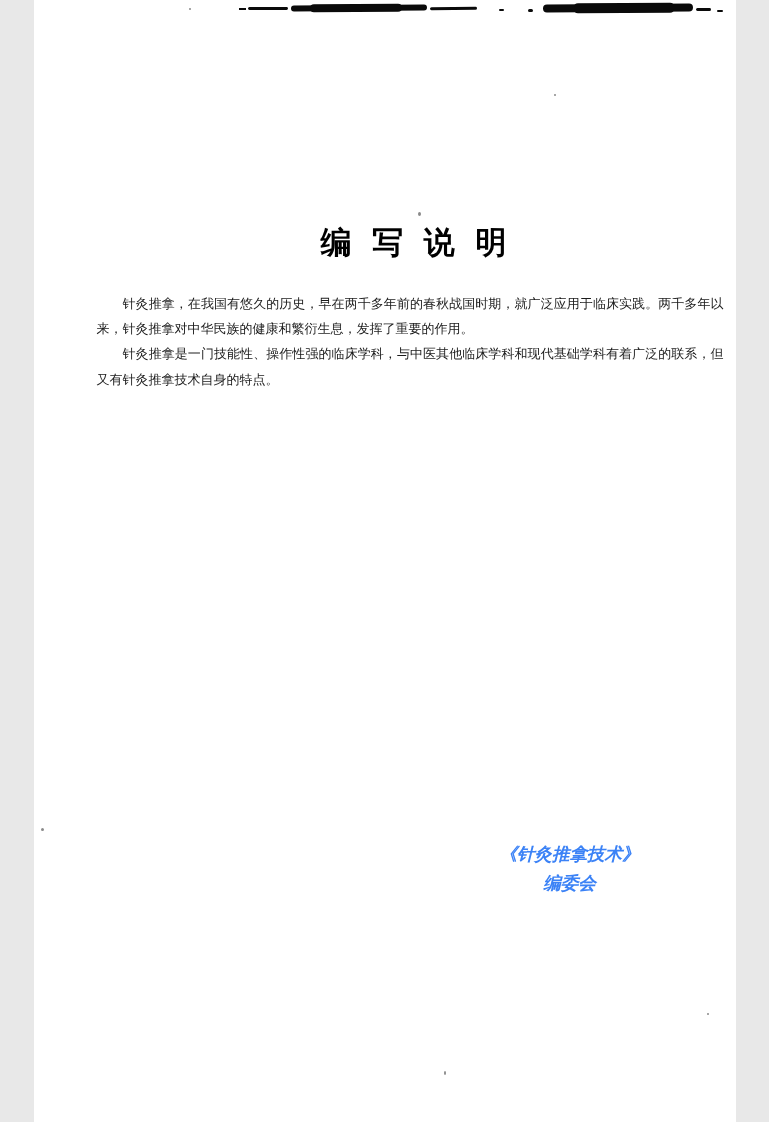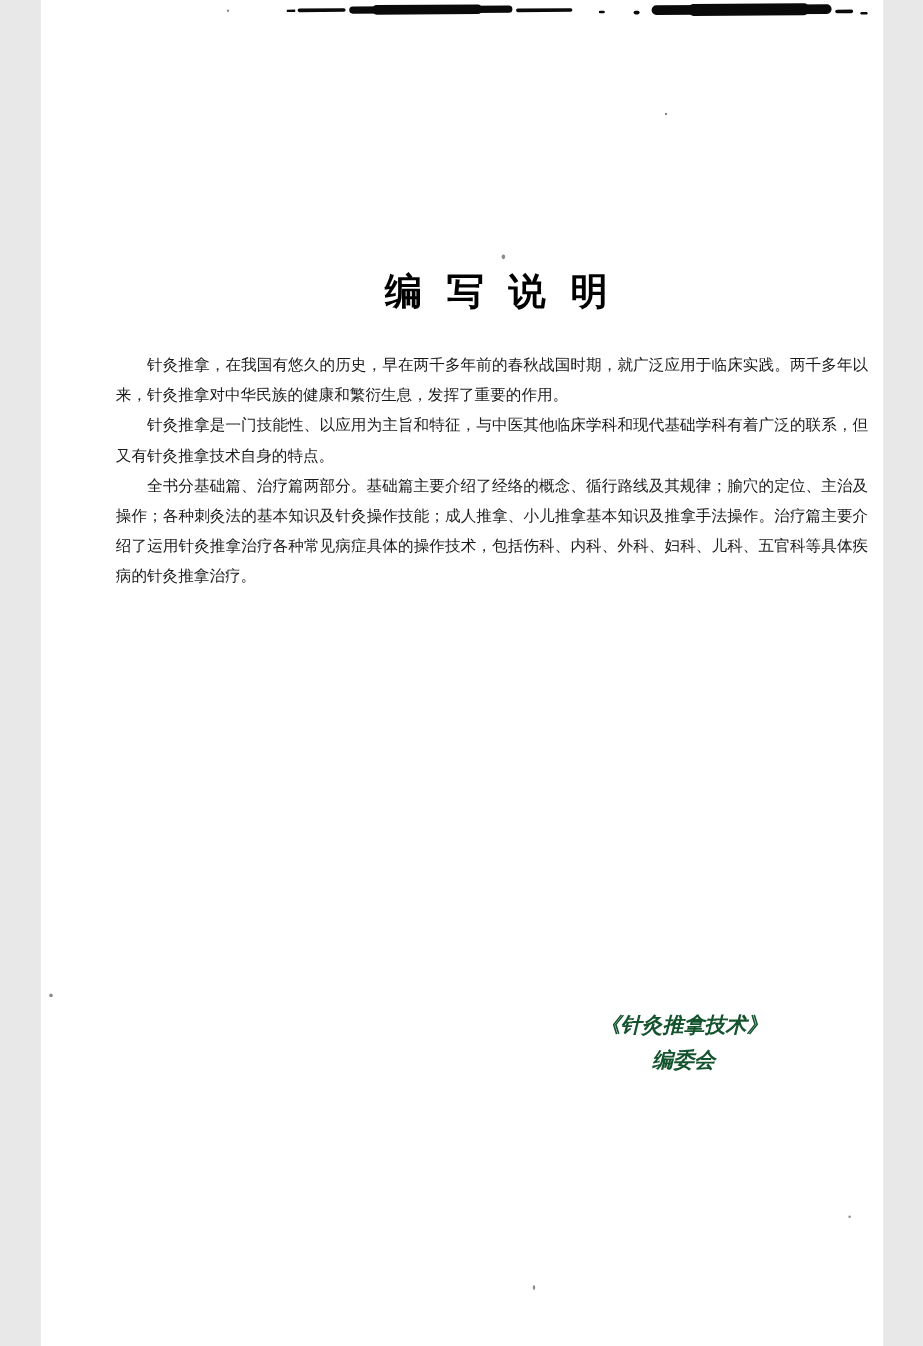--- a/index.html
+++ b/index.html
@@ -63,21 +63,21 @@
   
   .signature {
     position: absolute;
     top: 840px;
     right: 96px;
     text-align: center;
     font-style: italic;
     font-weight: bold;
     font-size: 17.5px;
     line-height: 29px;
-    color: #14532d;
+    color: #3b82f6;
   }
 </style>
 </head>
 <body>
 
 <div class="page">
 
   <div>
     <div class="ink tilt" style="left:205px; top:8px;  width:7px;   height:2px;"></div>
     <div class="ink r2 tilt" style="left:214px; top:7px;  width:40px;  height:3px;"></div>
@@ -96,22 +96,21 @@
   <div class="speck" style="left:384px; top:212px; width:3px; height:4px;"></div>
   <div class="speck" style="left:520px; top:94px;  width:2px; height:2px;"></div>
   <div class="speck" style="left:7px;   top:828px; width:3px; height:3px;"></div>
   <div class="speck" style="left:673px; top:1013px;width:2px; height:2px;"></div>
   <div class="speck" style="left:410px; top:1071px;width:2px; height:4px;"></div>
 
   <div class="title">编 写 说 明</div>
 
   <div class="body-block">
       <p>针灸推拿，在我国有悠久的历史，早在两千多年前的春秋战国时期，就广泛应用于临床实践。两千多年以来，针灸推拿对中华民族的健康和繁衍生息，发挥了重要的作用。</p>
-      <p>针灸推拿是一门技能性、以应用为主旨和特征，与中医其他临床学科和现代基础学科有着广泛的联系，但又有针灸推拿技术自身的特点。</p>
-      <p>全书分基础篇、治疗篇两部分。基础篇主要介绍了经络的概念、循行路线及其规律；腧穴的定位、主治及操作；各种刺灸法的基本知识及针灸操作技能；成人推拿、小儿推拿基本知识及推拿手法操作。治疗篇主要介绍了运用针灸推拿治疗各种常见病症具体的操作技术，包括伤科、内科、外科、妇科、儿科、五官科等具体疾病的针灸推拿治疗。</p>
+      <p>针灸推拿是一门技能性、操作性强的临床学科，与中医其他临床学科和现代基础学科有着广泛的联系，但又有针灸推拿技术自身的特点。</p>
     </div>
 
   <div class="signature">
     <div>《针灸推拿技术》</div>
     <div>编委会</div>
   </div>
 
 </div>
 
 </body></html>

